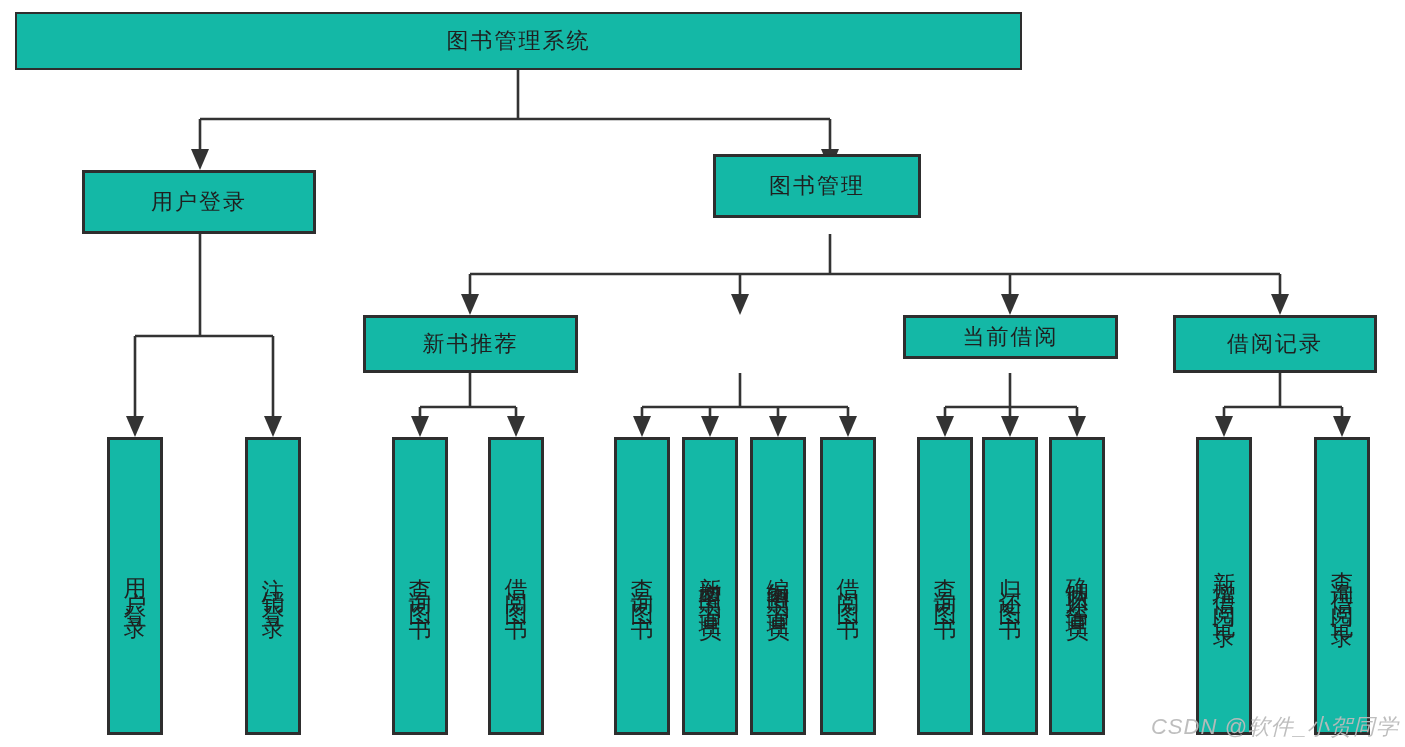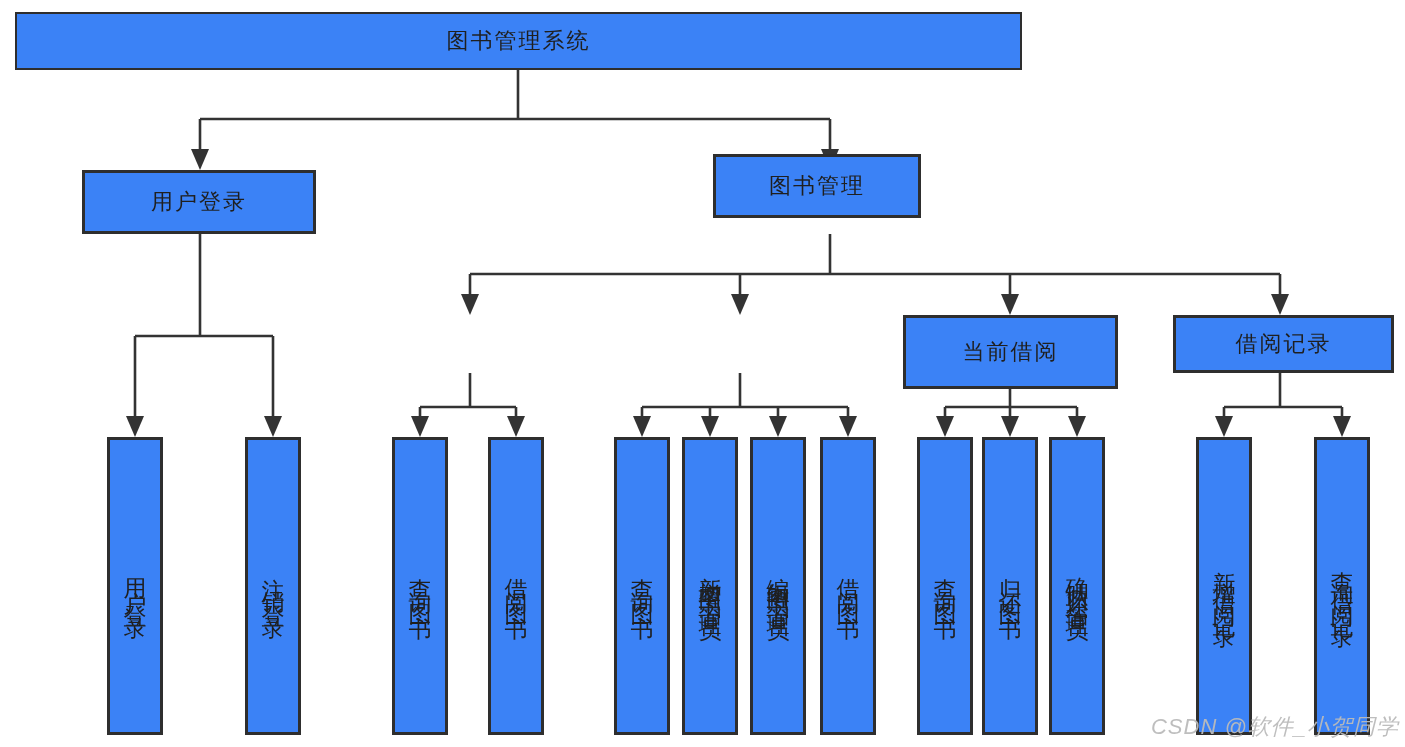--- a/index.html
+++ b/index.html
@@ -8,21 +8,21 @@
     width:1405px;height:747px;
     background:#ffffff;
     overflow:hidden;
     font-family:"Liberation Sans","DejaVu Sans",sans-serif;
     color:#1f1f1f;
   }
   .wires{position:absolute;left:0;top:0;z-index:0;}
   .box{
     position:absolute;
     box-sizing:border-box;
-    background:#3b82f6;
+    background:#14b8a6;
     border:3px solid #2e2e2e;
     display:flex;
     align-items:center;
     justify-content:center;
     z-index:1;
   }
   .box.root{border-width:2px;}
   .box.h span{
     font-size:22px;
     letter-spacing:2px;
@@ -92,24 +92,27 @@
     <span>图书管理系统</span>
   </div>
 
   <div class="box h" style="left:82px;top:170px;width:234px;height:64px">
     <span>用户登录</span>
   </div>
   <div class="box h" style="left:713px;top:154px;width:208px;height:64px">
     <span>图书管理</span>
   </div>
 
-  <div class="box h" style="left:903px;top:315px;width:215px;height:74px">
+  <div class="box h" style="left:363px;top:315px;width:215px;height:58px">
+    <span>新书推荐</span>
+  </div>
+  <div class="box h" style="left:903px;top:315px;width:215px;height:44px">
     <span>当前借阅</span>
   </div>
-  <div class="box h" style="left:1173px;top:315px;width:221px;height:58px">
+  <div class="box h" style="left:1173px;top:315px;width:204px;height:58px">
     <span>借阅记录</span>
   </div>
 
   <div class="box v" style="left:107px;top:437px;width:56px;height:298px">
     <span class="len4">用户登录</span>
   </div>
   <div class="box v" style="left:245px;top:437px;width:56px;height:298px">
     <span class="len4">注销登录</span>
   </div>
 

